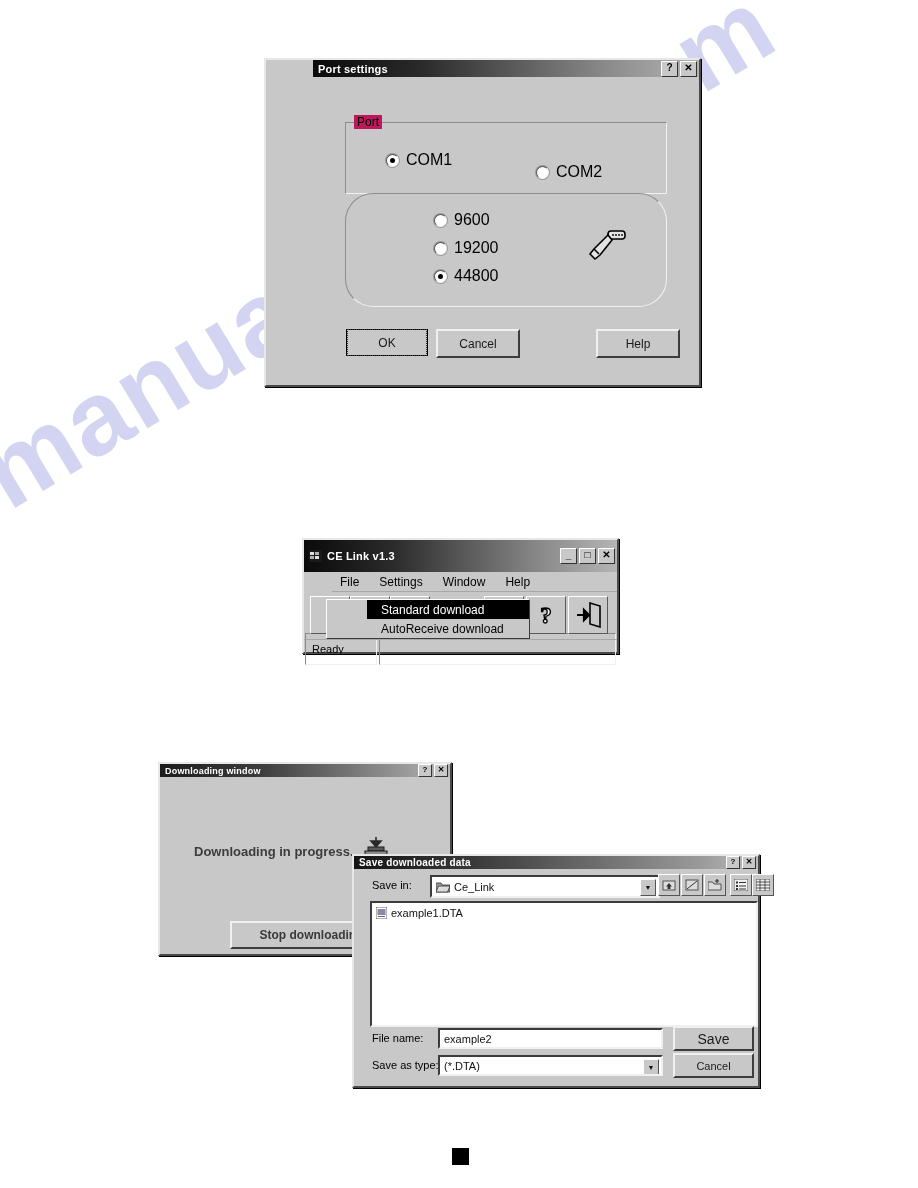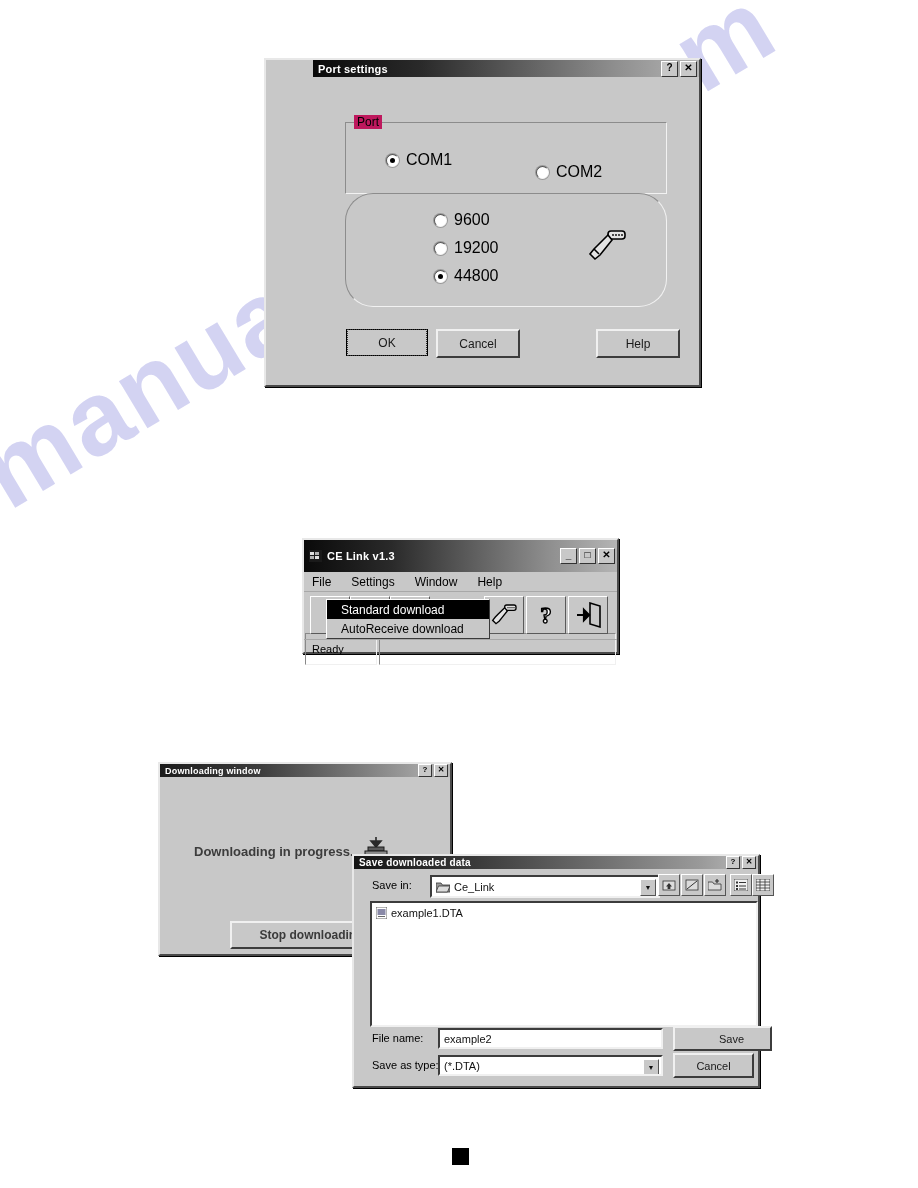--- a/index.html
+++ b/index.html
@@ -57,21 +57,21 @@
        width:5px;height:5px;border-radius:50%;background:#000;}
 
   
   #portwin{left:264px;top:58px;width:386px;height:325px;padding-left:47px;}
   #portwin .body{position:relative;width:100%;height:calc(100% - 17px);}
 
   
   #celink{left:302px;top:538px;width:313px;height:112px;}
   #celink .tbar{height:32px;}
   .menubar{height:19px;display:flex;align-items:center;font-size:12px;
-     padding-left:8px;gap:20px;border-bottom:1px solid #a8a8a8;}
+     padding-left:8px;gap:20px;border-bottom:1px solid #a8a8a8;margin-left:28px;}
   .toolbar{height:44px;position:relative;border-bottom:1px solid #a8a8a8;
      padding-top:3px;}
   .tbtn2{position:absolute;top:4px;width:38px;height:36px;background:#c8c8c8;
      border-top:1px solid #fff;border-left:1px solid #fff;
      border-right:1px solid #5a5a5a;border-bottom:1px solid #5a5a5a;
      display:flex;align-items:center;justify-content:center;}
   .statusbar{height:18px;display:flex;align-items:center;font-size:11px;}
   .statusbar .cell{border-top:1px solid #888;border-left:1px solid #888;
      border-right:1px solid #f0f0f0;border-bottom:1px solid #f0f0f0;
      height:14px;display:flex;align-items:center;padding:8px 6px;margin:1px;}
@@ -213,21 +213,21 @@
         <text x="13" y="21" text-anchor="middle" font-size="23" font-weight="bold" font-family="Liberation Serif, serif" fill="#ffffff" stroke="#000" stroke-width="1.4">?</text>
       </svg>
     </div>
     <div class="tbtn2" style="left:264px;">
       <svg width="27" height="26" viewBox="0 0 27 26">
         <path d="M15 1 L25 4 L25 25 L15 22 Z" fill="#c8c8c8" stroke="#000" stroke-width="1.6"></path>
         <path d="M2 13 L13 13 M9 8 L14 13 L9 18 Z" fill="#000" stroke="#000" stroke-width="2.2"></path>
       </svg>
     </div>
 
-    <div class="menu" style="left:22px;top:7px;width:162px;">
+    <div class="menu" style="left:22px;top:7px;width:162px;padding-left:40px;">
       <div class="mi sel">Standard download</div>
       <div class="mi">AutoReceive download</div>
     </div>
   </div>
 
   <div class="statusbar">
     <div class="cell" style="width:58px;">Ready</div>
     <div class="cell" style="flex:1;"></div>
   </div>
 </div>
@@ -318,21 +318,21 @@
           <rect x="0" y="0" width="11" height="12" fill="#ffffff" stroke="#444" stroke-width=".8"></rect>
           <rect x="1.5" y="2" width="8" height="6" fill="#8a8aa8"></rect>
           <path d="M2 9.5 H9" stroke="#444" stroke-width=".8"></path>
         </svg>
         <span>example1.DTA</span>
       </div>
     </div>
 
     <div style="position:absolute;left:18px;top:163px;font-size:11px;">File name:</div>
     <div class="field" style="position:absolute;left:84px;top:159px;width:217px;height:17px;">example2</div>
-    <div class="btn" style="position:absolute;left:319px;top:157px;width:77px;height:21px;font-size:11px;padding-left:18px;">Save</div>
+    <div class="btn" style="position:absolute;left:319px;top:157px;width:77px;height:21px;font-size:14px;">Save</div>
 
     <div style="position:absolute;left:18px;top:190px;font-size:11px;">Save as type:</div>
     <div class="field" style="position:absolute;left:84px;top:186px;width:217px;height:17px;">
       <span>(*.DTA)</span>
       <div class="combo-arrow">▼</div>
     </div>
     <div class="btn" style="position:absolute;left:319px;top:184px;width:77px;height:21px;font-size:11px;">Cancel</div>
   </div>
 </div>
 

